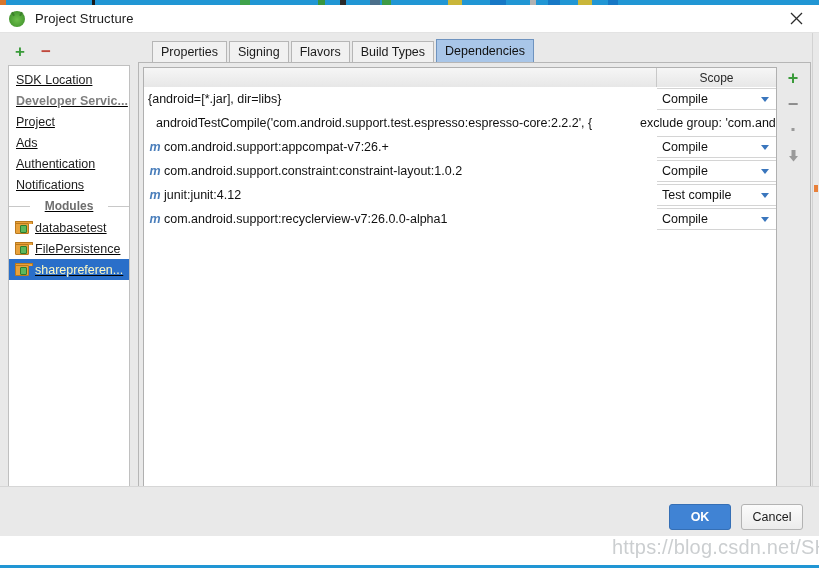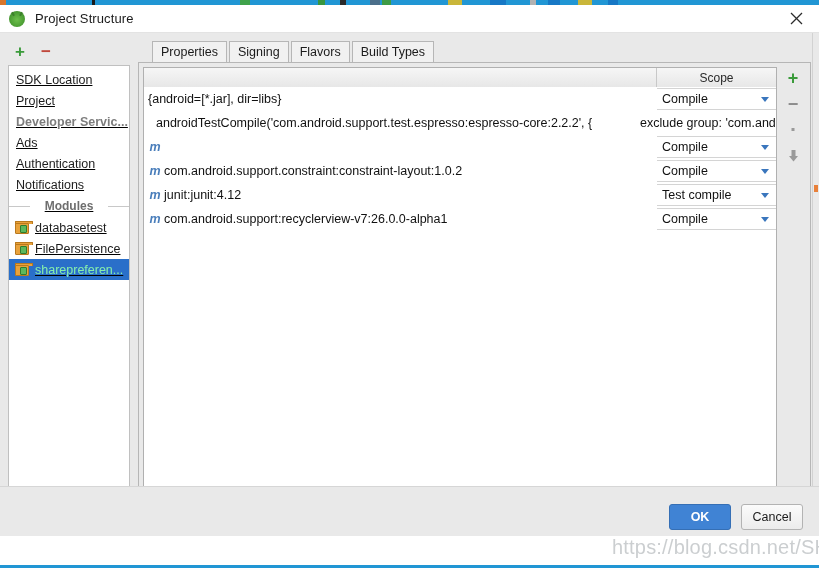--- a/index.html
+++ b/index.html
@@ -115,21 +115,21 @@
   .modules-sep .lbl { white-space: nowrap; }
 
   .mod-item {
     height: 21px;
     display: flex; align-items: center;
     padding-left: 6px;
     font-size: 12.5px; color: #1d1d1d;
     white-space: nowrap; overflow: hidden;
     cursor: default;
   }
-  .mod-item.selected { background: #2a6fc9; color: #86efac; }
+  .mod-item.selected { background: #2a6fc9; color: #fef9c3; }
   .mod-icon {
     width: 15px; height: 13px; flex: 0 0 auto; margin-right: 5px;
     position: relative;
   }
   .mod-icon .folder {
     position: absolute; left: 0; top: 2px; width: 14px; height: 11px;
     background: #e9a23b; border: 1px solid #b9791d; border-radius: 1px;
   }
   .mod-icon .tab {
     position: absolute; left: 0; top: 0px; width: 6px; height: 3px;
@@ -349,22 +349,22 @@
   <div class="body-area">
 
     <div class="left-toolbar">
       <div class="tb-btn tb-plus">+</div>
       <div class="tb-btn tb-minus">−</div>
     </div>
 
     <div class="left-panel">
       <div class="nav-list">
         <div class="nav-item">SDK Location</div>
+        <div class="nav-item group">Developer Servic...</div>
         <div class="nav-item">Project</div>
-        <div class="nav-item group">Developer Servic...</div>
         <div class="nav-item">Ads</div>
         <div class="nav-item">Authentication</div>
         <div class="nav-item">Notifications</div>
 
         <div class="modules-sep">
           <span class="line"></span>
           <span class="lbl">Modules</span>
           <span class="line"></span>
         </div>
 
@@ -393,20 +393,21 @@
           <span>sharepreferen...</span>
         </div>
       </div>
     </div>
 
     <div class="tabs">
       <div class="tab">Properties</div>
       <div class="tab">Signing</div>
       <div class="tab">Flavors</div>
       <div class="tab">Build Types</div>
+      <div class="tab active">Dependencies</div>
     </div>
 
     <div class="content-panel">
 
       <div class="table-box">
 
         <div class="thead">
           <div class="th col-name"></div>
           <div class="th col-scope">Scope</div>
         </div>
@@ -422,20 +423,21 @@
         </div>
 
         <div class="trow wide">
           <div class="overflow-text">androidTestCompile('com.android.support.test.espresso:espresso-core:2.2.2', {</div>
           <div class="cell-extra">exclude group: 'com.android.su</div>
         </div>
 
         <div class="trow">
           <div class="cell-name">
             <span class="m-icon">m</span>
+            <span>com.android.support:appcompat-v7:26.+</span>
           </div>
           <div class="cell-scope">
             <span>Compile</span>
             <span class="caret"></span>
           </div>
         </div>
 
         <div class="trow">
           <div class="cell-name">
             <span class="m-icon">m</span>

